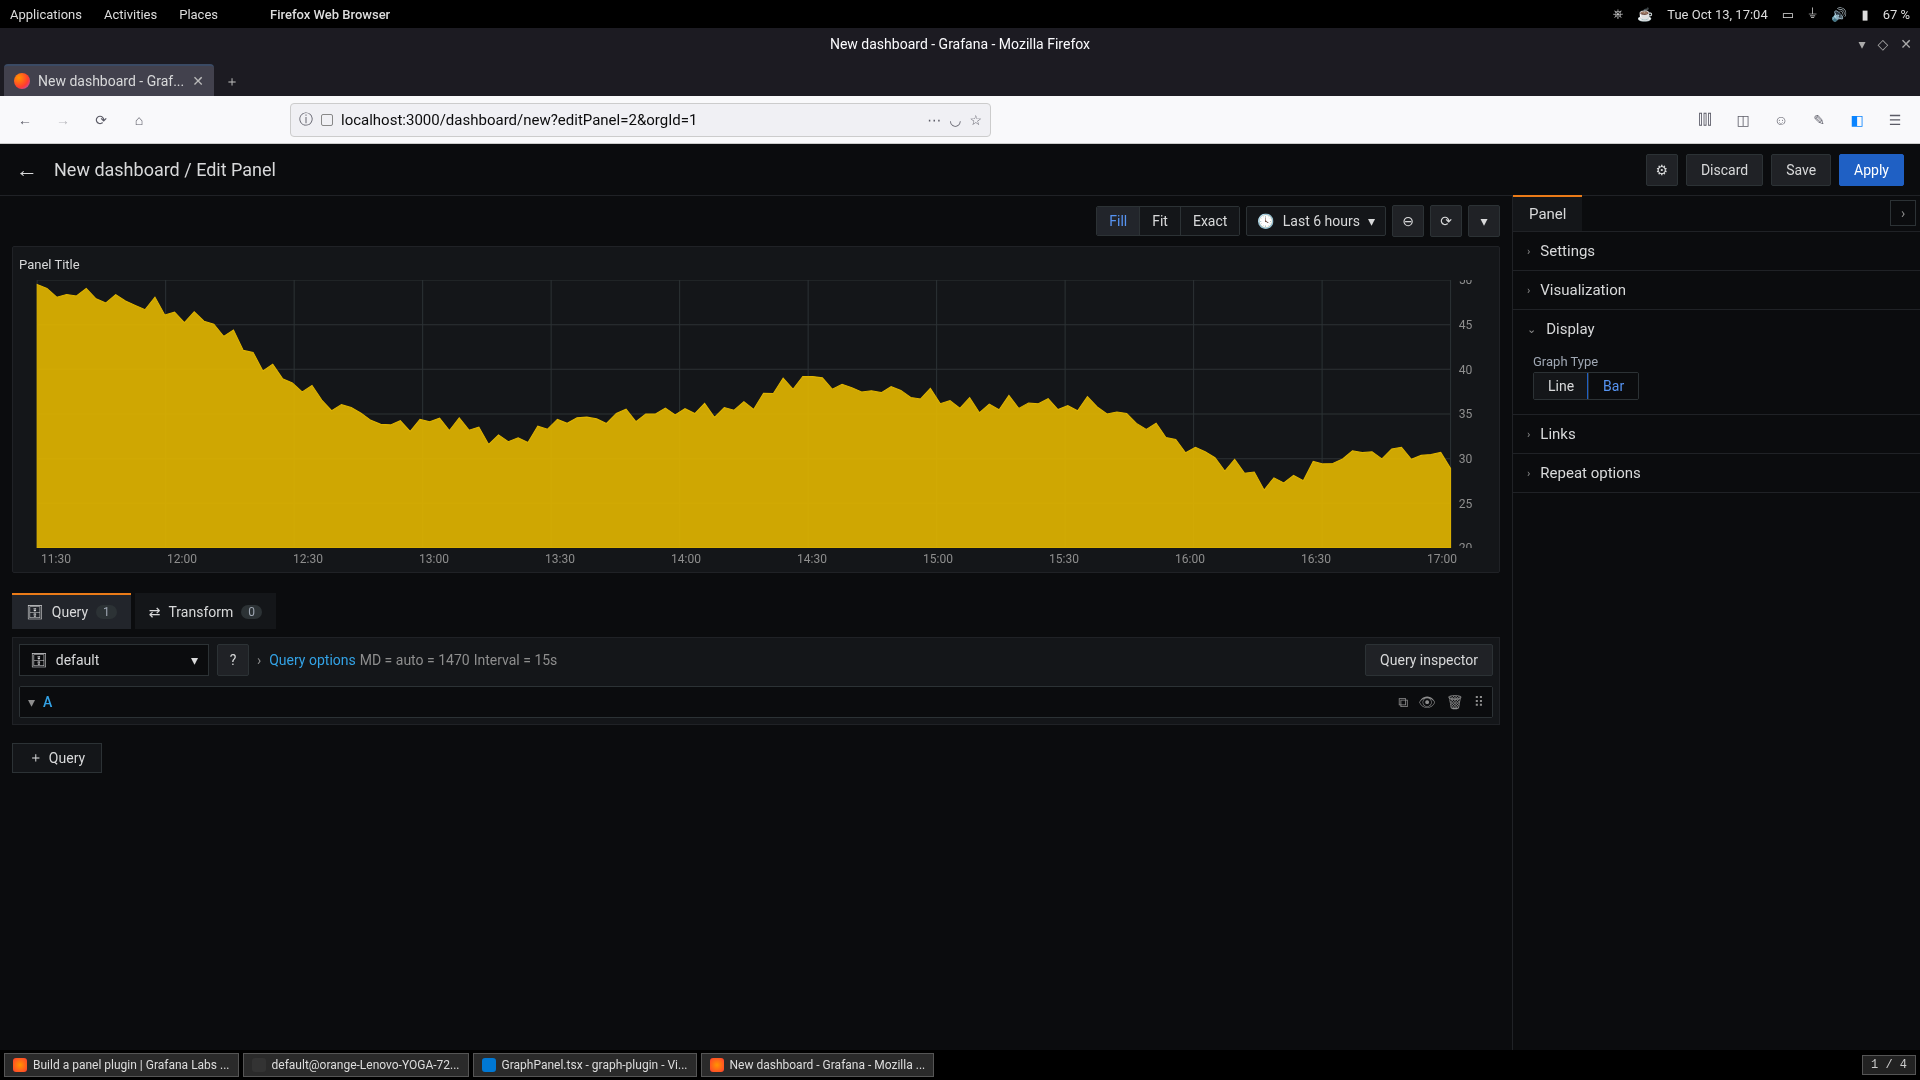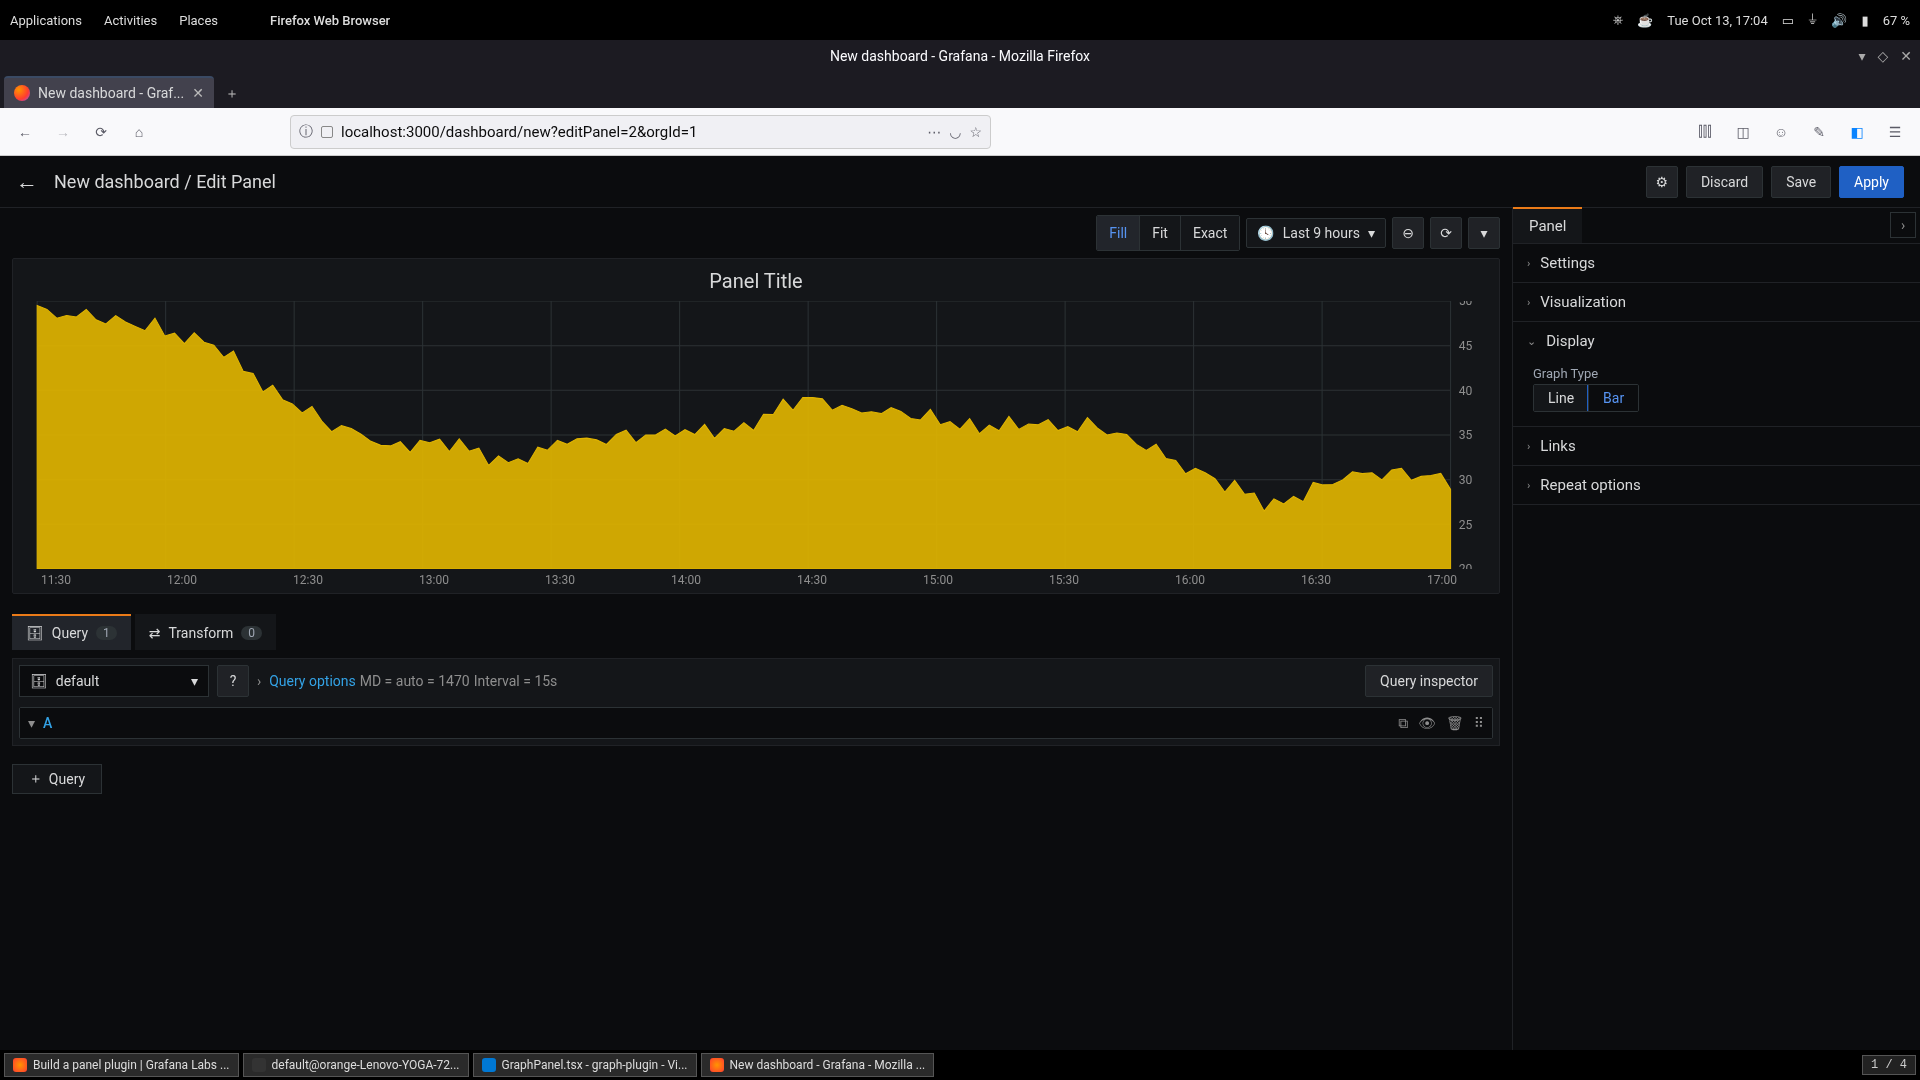--- a/index.html
+++ b/index.html
@@ -1,19 +1,19 @@
 <!DOCTYPE html>
 <html><head>
 <meta charset="utf-8">
 <style>
 * { margin: 0; padding: 0; box-sizing: border-box; font-family: -apple-system, BlinkMacSystemFont, "Segoe UI", Roboto, sans-serif; }
 body { background: #0b0c0e; color: #d8d9da; width: 1920px; height: 1080px; overflow: hidden; font-size: 14px; }
 
 
-.gnome-bar { height: 40px; background: #000; color: #ddd; display: flex; align-items: center; padding: 0 10px; font-size: 13px; }
+.gnome-bar { height: 28px; background: #000; color: #ddd; display: flex; align-items: center; padding: 0 10px; font-size: 13px; }
 .gnome-bar .left { display: flex; gap: 22px; }
 .gnome-bar .left span { cursor: pointer; }
 .gnome-bar .app-name { margin-left: 30px; font-weight: 500; }
 .gnome-bar .right { margin-left: auto; display: flex; gap: 14px; align-items: center; }
 
 
 .ff-titlebar { height: 32px; background: #1c1b22; color: #fbfbfe; display: flex; align-items: center; justify-content: center; font-size: 14px; position: relative; }
 .ff-titlebar .win-controls { position: absolute; right: 8px; display: flex; gap: 12px; color: #aaa; }
 
 
@@ -39,28 +39,28 @@
 .gf-btn.primary { background: #1f60c4; border-color: #1f60c4; color: #fff; }
 
 
 .gf-body { display: flex; height: calc(100% - 28px - 32px - 36px - 48px - 52px - 30px); }
 .gf-main { flex: 1; display: flex; flex-direction: column; padding: 8px 12px 0 12px; gap: 8px; min-width: 0; }
 .gf-side { width: 408px; background: #0b0c0e; border-left: 1px solid #202226; display: flex; flex-direction: column; }
 
 
 .gf-controls { display: flex; justify-content: flex-end; gap: 6px; align-items: center; height: 34px; }
 .seg-group { display: flex; border: 1px solid #2c3235; border-radius: 2px; overflow: hidden; }
-.seg-btn { height: 34px; padding: 0 12px; background: #141619; color: #d8d9da; border: none; cursor: pointer; font-size: 14px; }
+.seg-btn { height: 28px; padding: 0 12px; background: #141619; color: #d8d9da; border: none; cursor: pointer; font-size: 14px; }
 .seg-btn.active { background: #22252b; color: #5794f2; }
 .seg-btn + .seg-btn { border-left: 1px solid #2c3235; }
 .timerange { height: 30px; border: 1px solid #2c3235; background: #141619; border-radius: 2px; display: flex; align-items: center; padding: 0 10px; gap: 8px; color: #d8d9da; }
 
 
 .panel { background: #141619; border: 1px solid #202226; border-radius: 2px; padding: 6px 6px 4px 6px; }
-.panel-title { text-align: center; font-size: 20px; color: #d8d9da; padding: 4px 0 8px; }
+.panel-title { font-size: 13px; color: #d8d9da; padding: 4px 0 8px; }
 .chart-wrap { position: relative; height: 268px; display: flex; }
 .chart-svg { flex: 1; height: 100%; }
 .chart-xlabels { display: flex; justify-content: space-between; padding: 4px 36px 2px 22px; font-size: 12px; color: #8e8e8e; }
 
 
 .qtabs { display: flex; gap: 4px; margin-top: 12px; }
 .qtab { height: 36px; display: flex; align-items: center; gap: 8px; padding: 0 14px; background: #141619; border-top: 2px solid transparent; cursor: pointer; color: #d8d9da; font-size: 14px; }
 .qtab.active { border-top-color: #eb7b18; background: #22252b; }
 .qtab .badge { background: #2c3235; border-radius: 8px; padding: 0 7px; font-size: 12px; color: #9fa7b3; }
 
@@ -181,21 +181,21 @@
   <div class="gf-main">
 
     <div class="gf-controls">
       <div class="seg-group">
         <button class="seg-btn active">Fill</button>
         <button class="seg-btn">Fit</button>
         <button class="seg-btn">Exact</button>
       </div>
       <div class="timerange">
         <span>🕓</span>
-        <span>Last 9 hours</span>
+        <span>Last 6 hours</span>
         <span>▾</span>
       </div>
       <div class="gf-btn icon">
           <span>⊖</span>
         </div>
       <div class="gf-btn icon">
           <span>⟳</span>
         </div>
       <div class="gf-btn icon">
           <span>▾</span>

